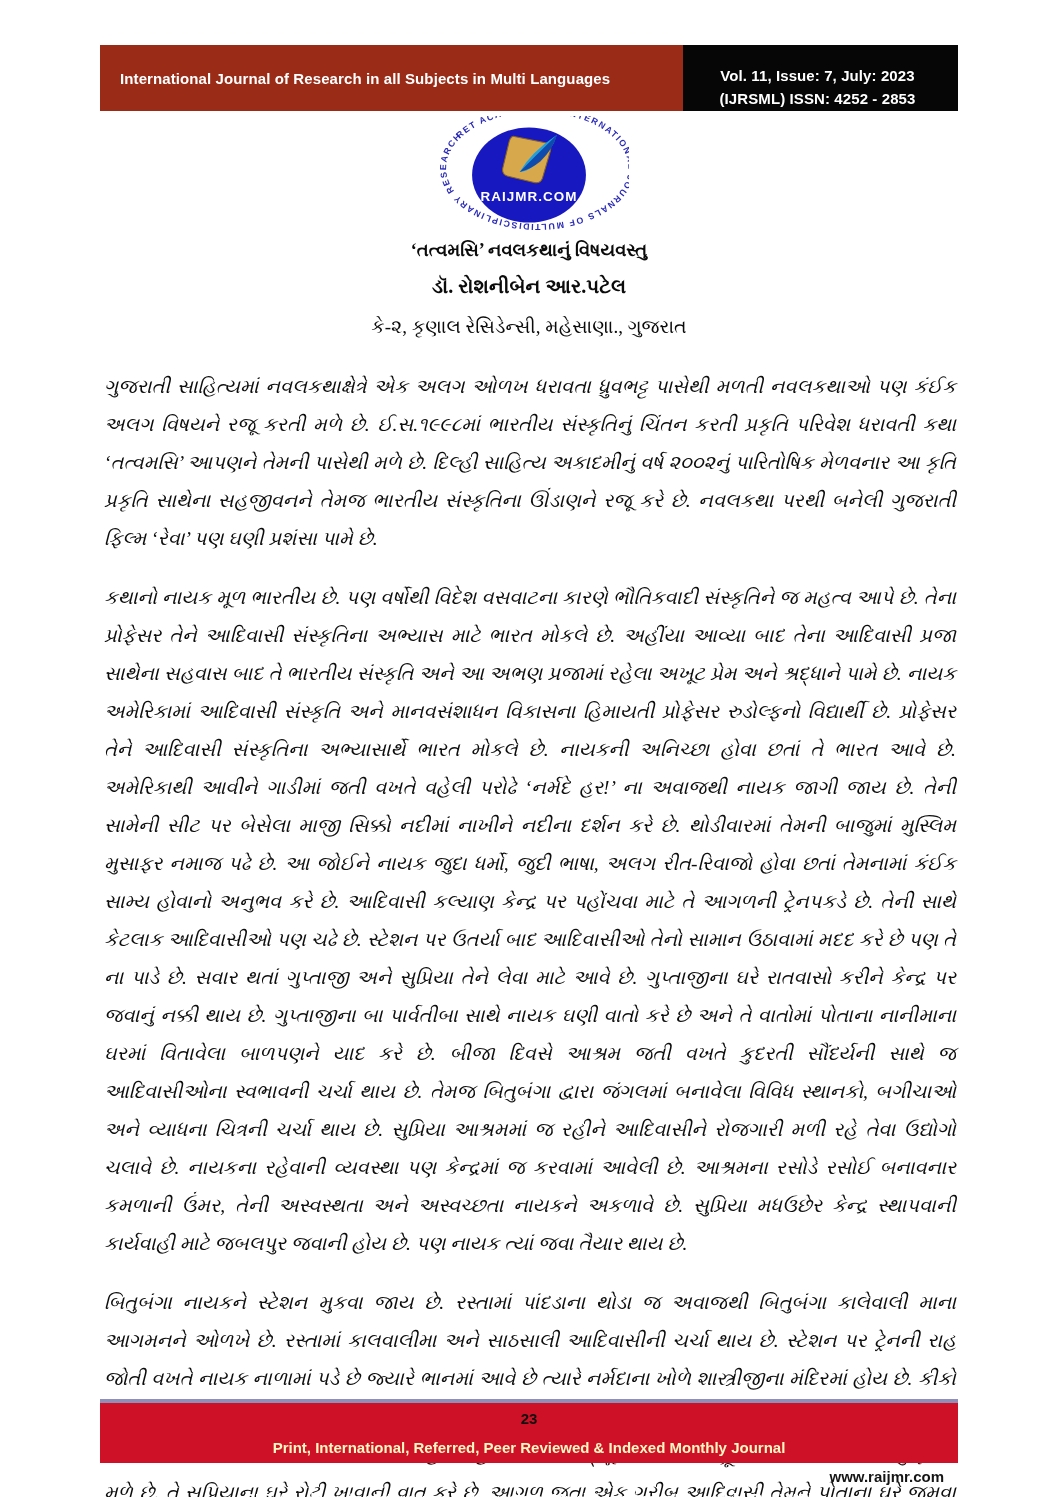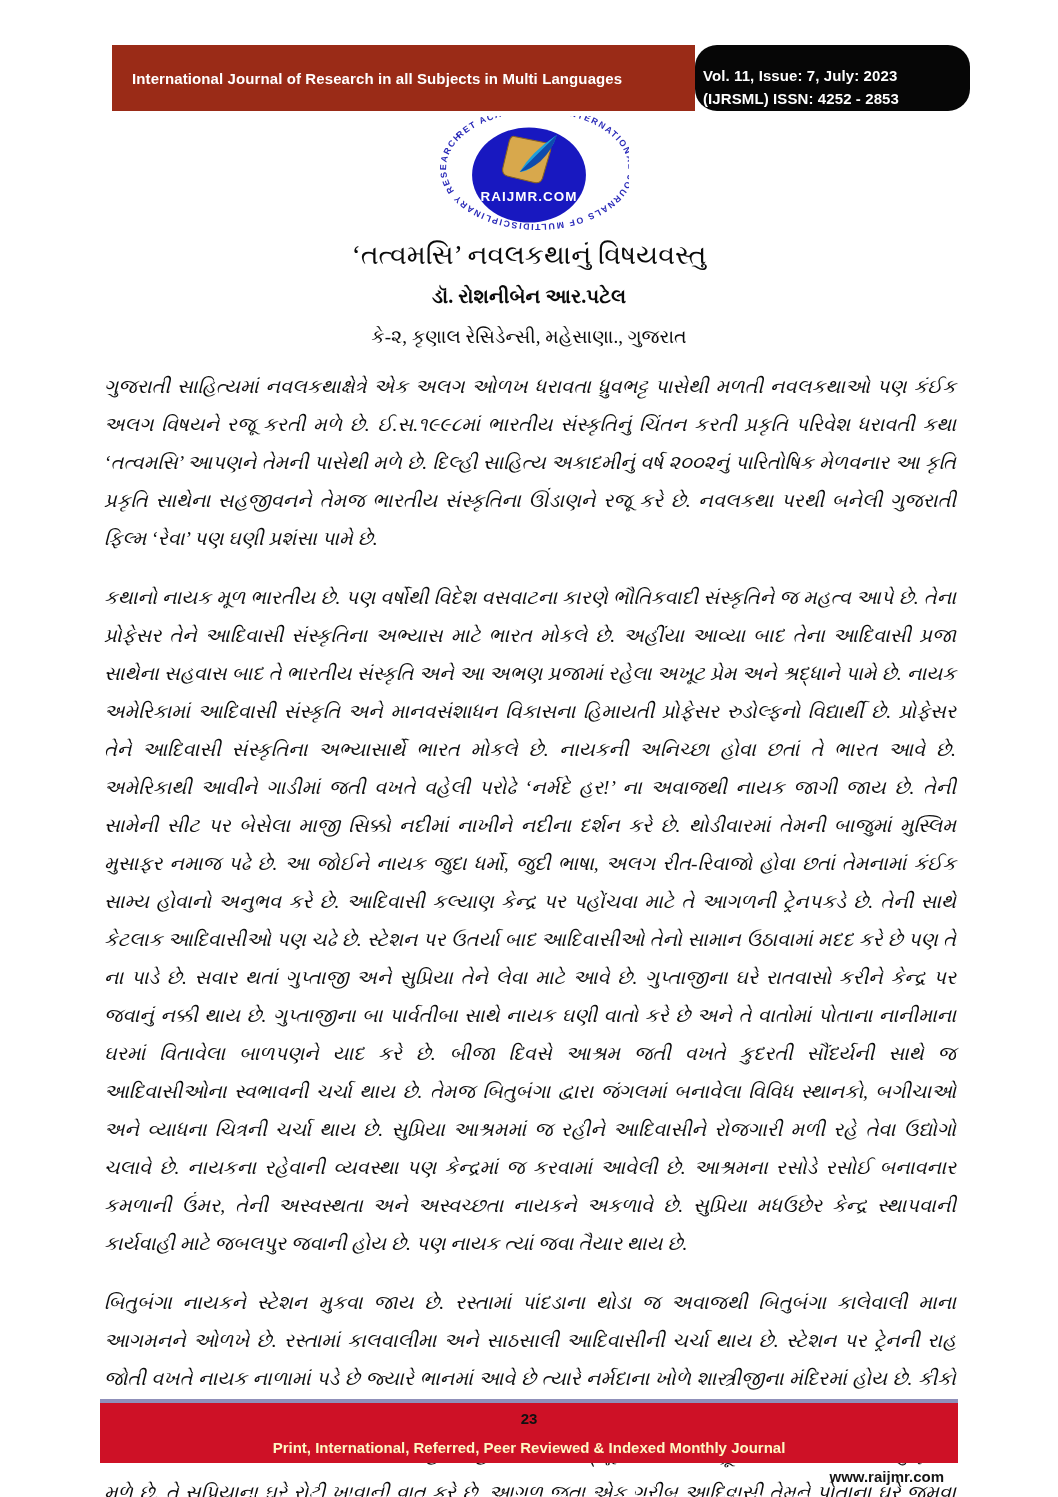--- a/index.html
+++ b/index.html
@@ -6,50 +6,49 @@
   html,body{margin:0;padding:0;background:#ffffff;}
   .page{
     position:relative;
     width:1058px;height:1497px;
     background:#ffffff;
     font-family:"Liberation Sans", sans-serif;
     overflow:hidden;
   }
   
   .header{
-    position:absolute;left:112px;top:45px;width:858px;height:66px;
+    position:absolute;left:100px;top:45px;width:858px;height:66px;
     display:flex;
   }
   .header-left{
     background:#9a2b17;color:#ffffff;
     flex:1;
     padding:8px 0 8px 20px;
     display:flex;flex-direction:column;justify-content:center;gap:6px;
   }
   .header-right{
     background:#060606;color:#ffffff;
     width:253px;
     padding:26px 14px 8px 8px;
     display:flex;flex-direction:column;justify-content:center;gap:6px;
-    text-align:left;
-    border-radius:22px;
+    text-align:center;
   }
   .header-line{font-size:15px;font-weight:bold;letter-spacing:.1px;white-space:nowrap;}
   
   .logo-wrap{
     position:absolute;left:0;top:116px;width:1058px;
     display:flex;justify-content:center;
   }
   
   .title-block{
     position:absolute;left:100px;top:240px;width:858px;
     text-align:center;color:#0b0b0b;
     font-family:"Liberation Serif", "DejaVu Sans", serif;
   }
-  .article-title{font-size:27px;font-weight:normal;margin:0 0 14px 0;}
+  .article-title{font-size:18px;font-weight:bold;margin:0 0 14px 0;}
   .article-author{font-size:20px;font-weight:bold;margin:0 0 18px 0;}
   .article-affiliation{font-size:19px;margin:0;}
   
   .body-text{
     position:absolute;left:104px;top:368px;width:852px;
     font-family:"Liberation Serif", "DejaVu Sans", serif;
     font-size:19.5px;line-height:38px;color:#0d0d0d;
     text-align:justify;
   }
   .body-text p{margin:0 0 21px 0;font-style:italic;}

